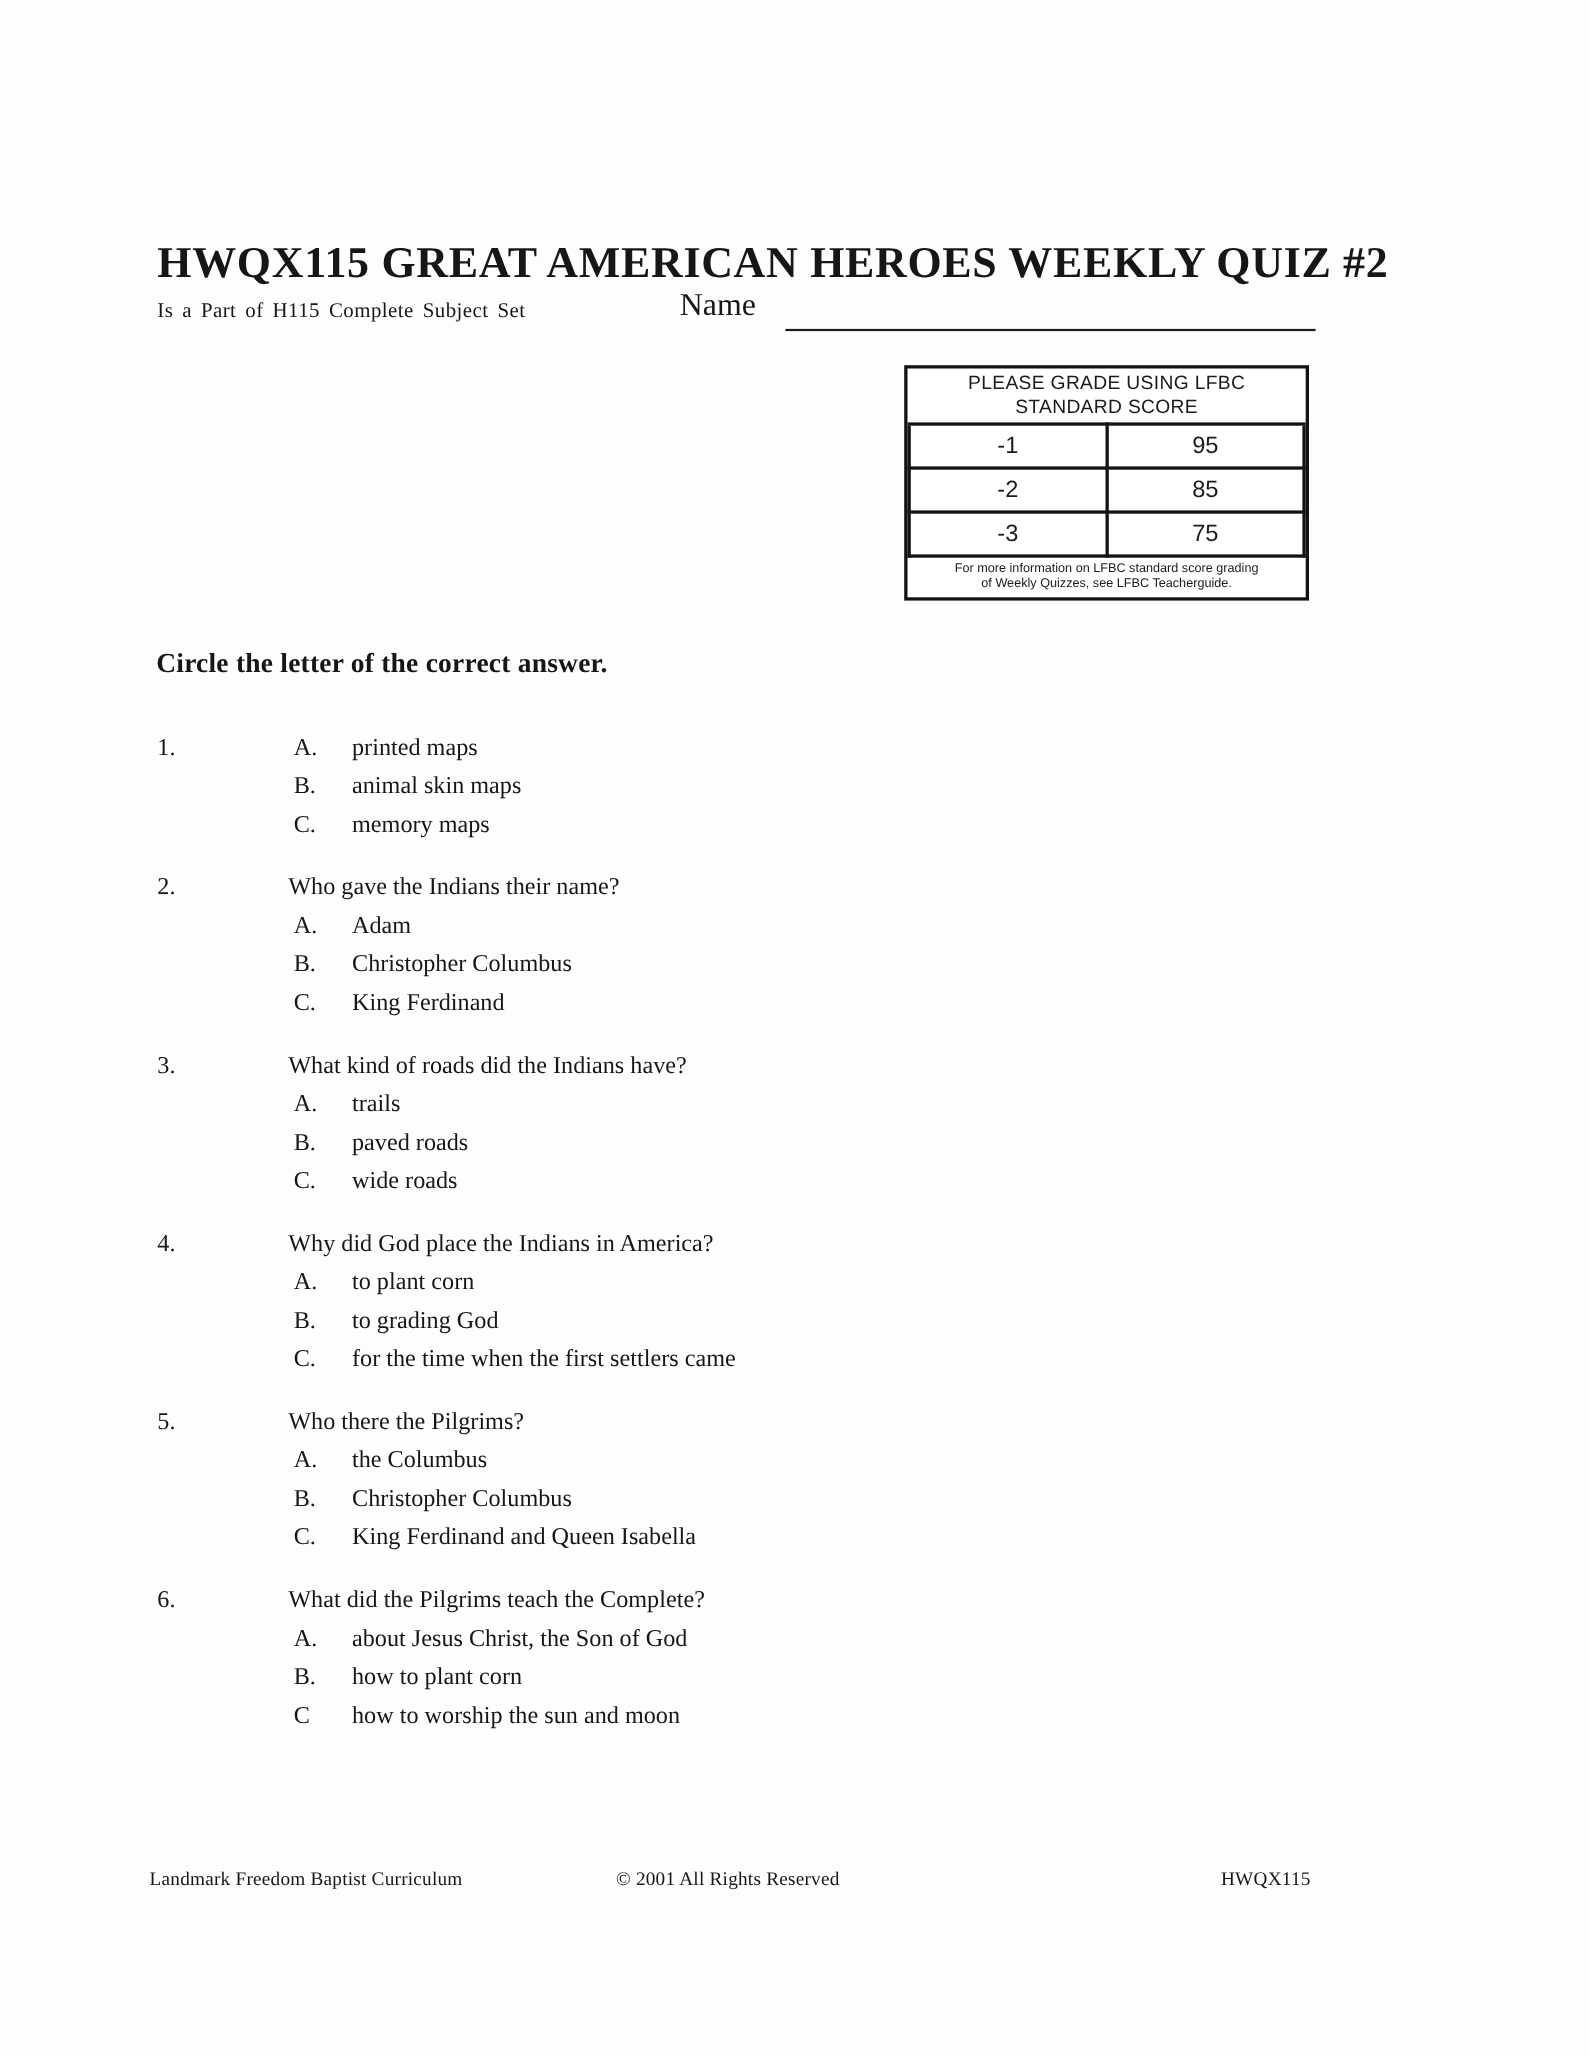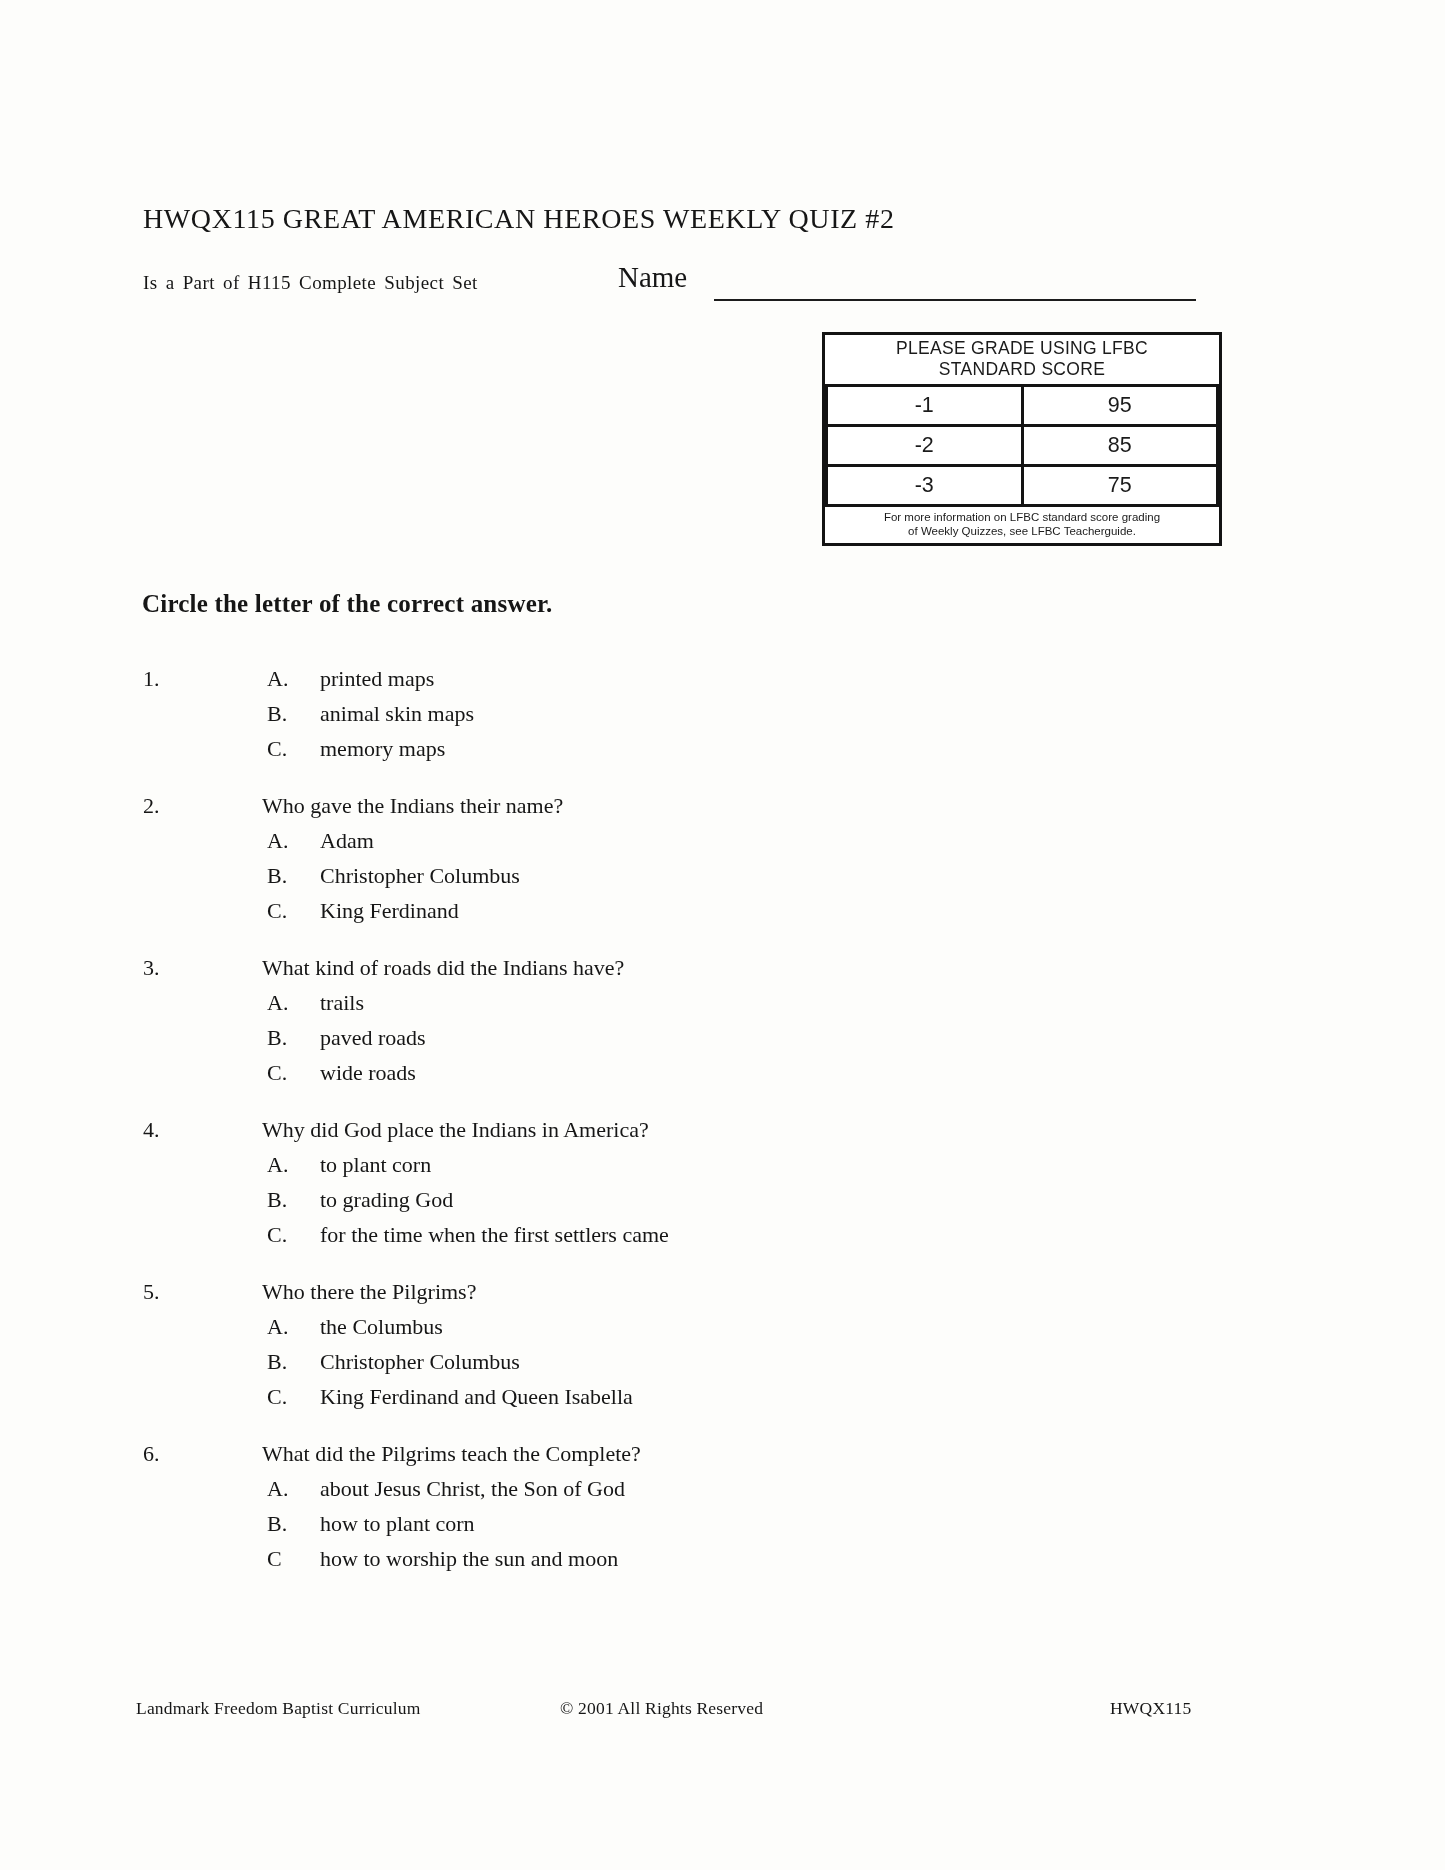--- a/index.html
+++ b/index.html
@@ -15,23 +15,23 @@
     background: #fdfdfb;
     color: #161616;
     font-family: "Liberation Serif", serif;
     overflow: hidden;
   }
 
   
   .title {
     position: absolute;
     left: 143px;
-    top: 203px;
-    font-size: 28px;
-    font-weight: normal;
+    top: 215px;
+    font-size: 40px;
+    font-weight: bold;
     letter-spacing: 0.6px;
     white-space: nowrap;
   }
   .subtitle {
     position: absolute;
     left: 143px;
     top: 272px;
     font-size: 19px;
     letter-spacing: 0.4px;
     word-spacing: 3px;
@@ -51,21 +51,21 @@
     width: 482px;
     height: 27px;
     border-bottom: 2.5px solid #1c1c1c;
   }
 
   
   .grade-box {
     position: absolute;
     left: 822px;
     top: 332px;
-    width: 400px;
+    width: 368px;
     background: #fff;
     border: 3px solid #131313;
     font-family: "Liberation Sans", sans-serif;
     box-sizing: border-box;
   }
   .grade-box table {
     width: 100%;
     border-collapse: collapse;
     table-layout: fixed;
   }

